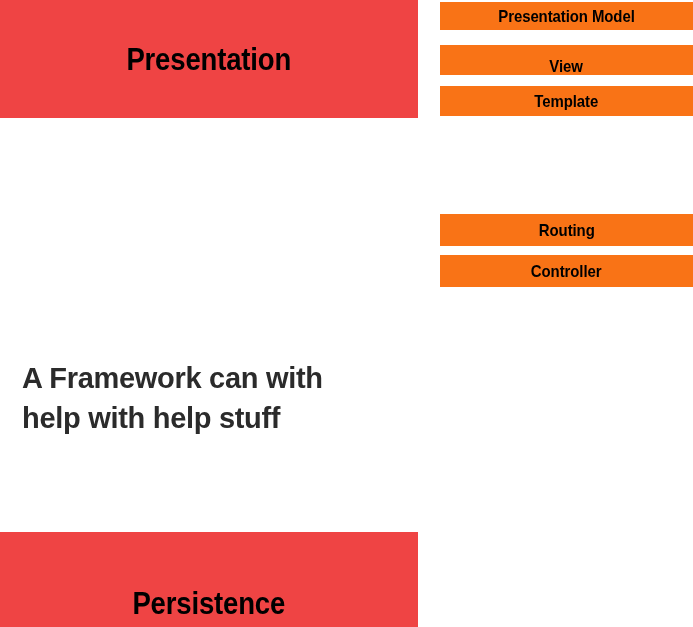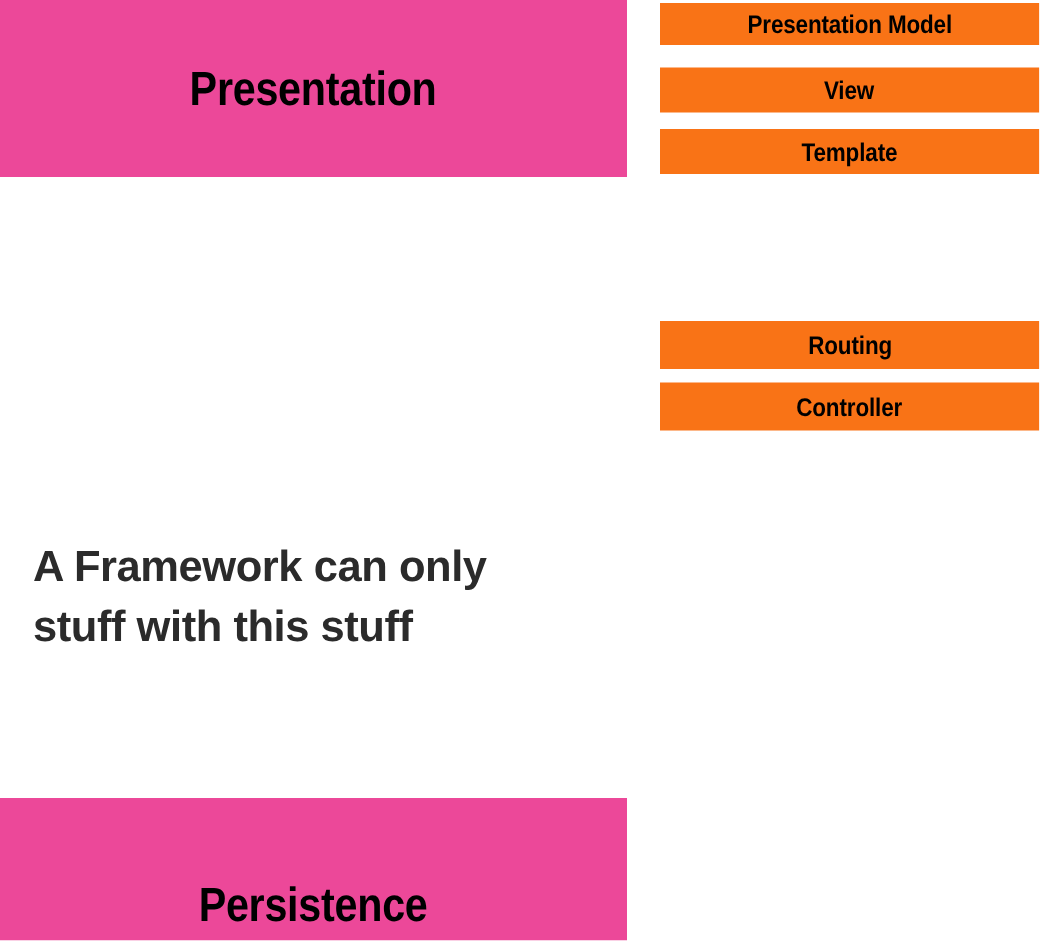--- a/index.html
+++ b/index.html
@@ -16,21 +16,21 @@
     height: 627px;
     background: #ffffff;
     overflow: hidden;
   }
 
   
   .layer-block {
     position: absolute;
     left: 0;
     width: 418px;
-    background: #ec4899;
+    background: #ef4444;
     display: flex;
     align-items: center;
     justify-content: center;
   }
   .layer-label {
     font-family: "Liberation Sans Narrow", "Liberation Sans", sans-serif;
     font-weight: bold;
     font-size: 32px;
     letter-spacing: -0.2px;
     color: #000000;
@@ -63,21 +63,21 @@
     color: #000000;
     line-height: 1;
     letter-spacing: -0.1px;
     transform: scaleX(0.88);
     transform-origin: center center;
     white-space: nowrap;
   }
 
   
   #bar-presentation-model { top: 2px;  height: 28px; }
-  #bar-view              { top: 45px; height: 30px; }
+  #bar-view              { top: 45px; height: 30px; align-items: flex-end; }
   #bar-template          { top: 86px; height: 30px; }
 
   
   #bar-http-abstraction { top: 170px; height: 32px; }
   #bar-routing          { top: 214px; height: 32px; }
   #bar-controller       { top: 255px; height: 32px; }
 
   
   #framework-note {
     position: absolute;
@@ -118,21 +118,21 @@
 
   <div class="component-bar" id="bar-routing">
     <span class="component-label">Routing</span>
   </div>
 
   <div class="component-bar" id="bar-controller">
     <span class="component-label">Controller</span>
   </div>
 
   <div id="framework-note">
-    <span class="note-line">A Framework can only</span>
-    <span class="note-line">stuff with this stuff</span>
+    <span class="note-line">A Framework can with</span>
+    <span class="note-line">help with help stuff</span>
   </div>
 
   <div class="layer-block" id="block-persistence">
     <span class="layer-label">Persistence</span>
   </div>
 
 </div>
 
 </body></html>

